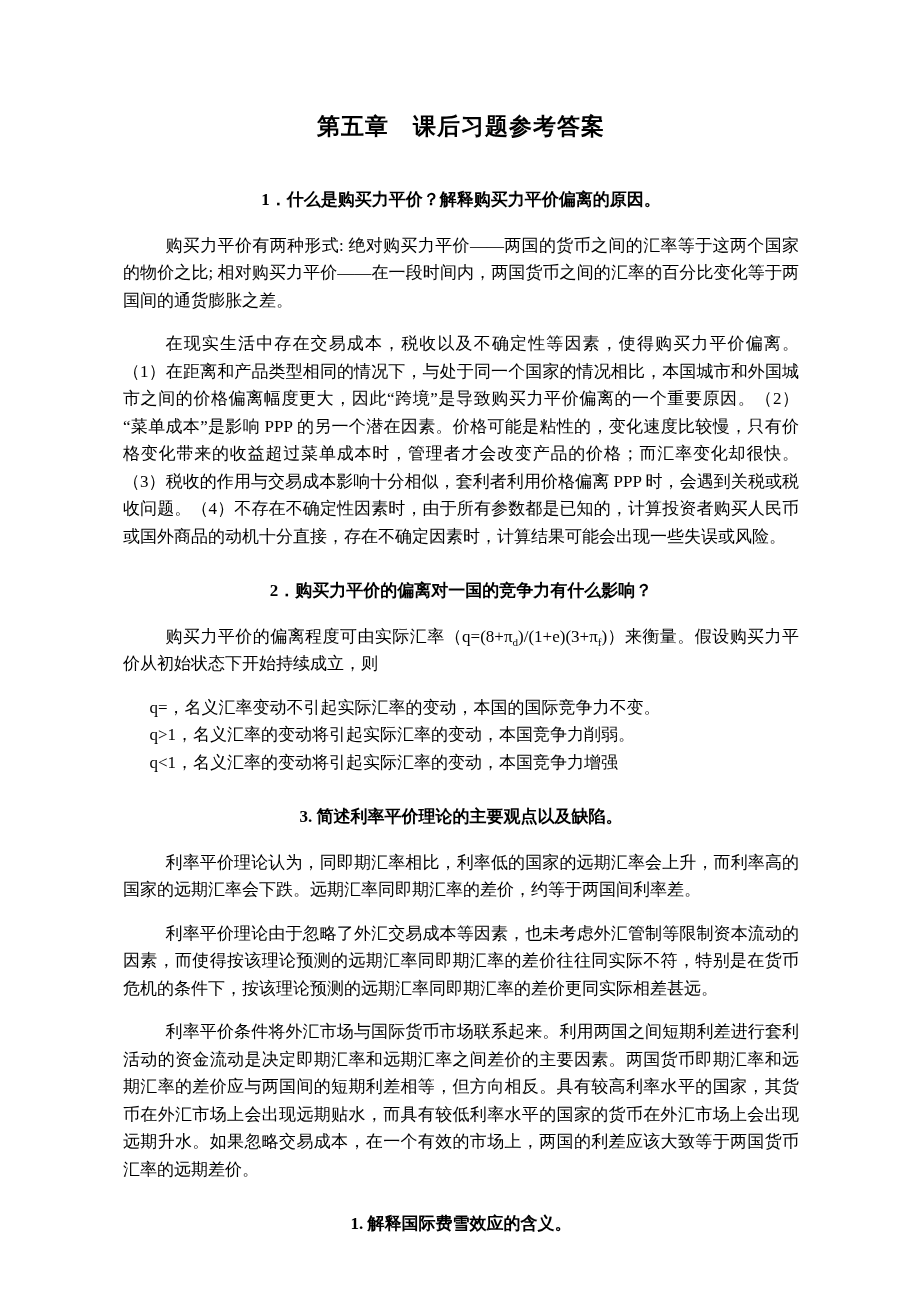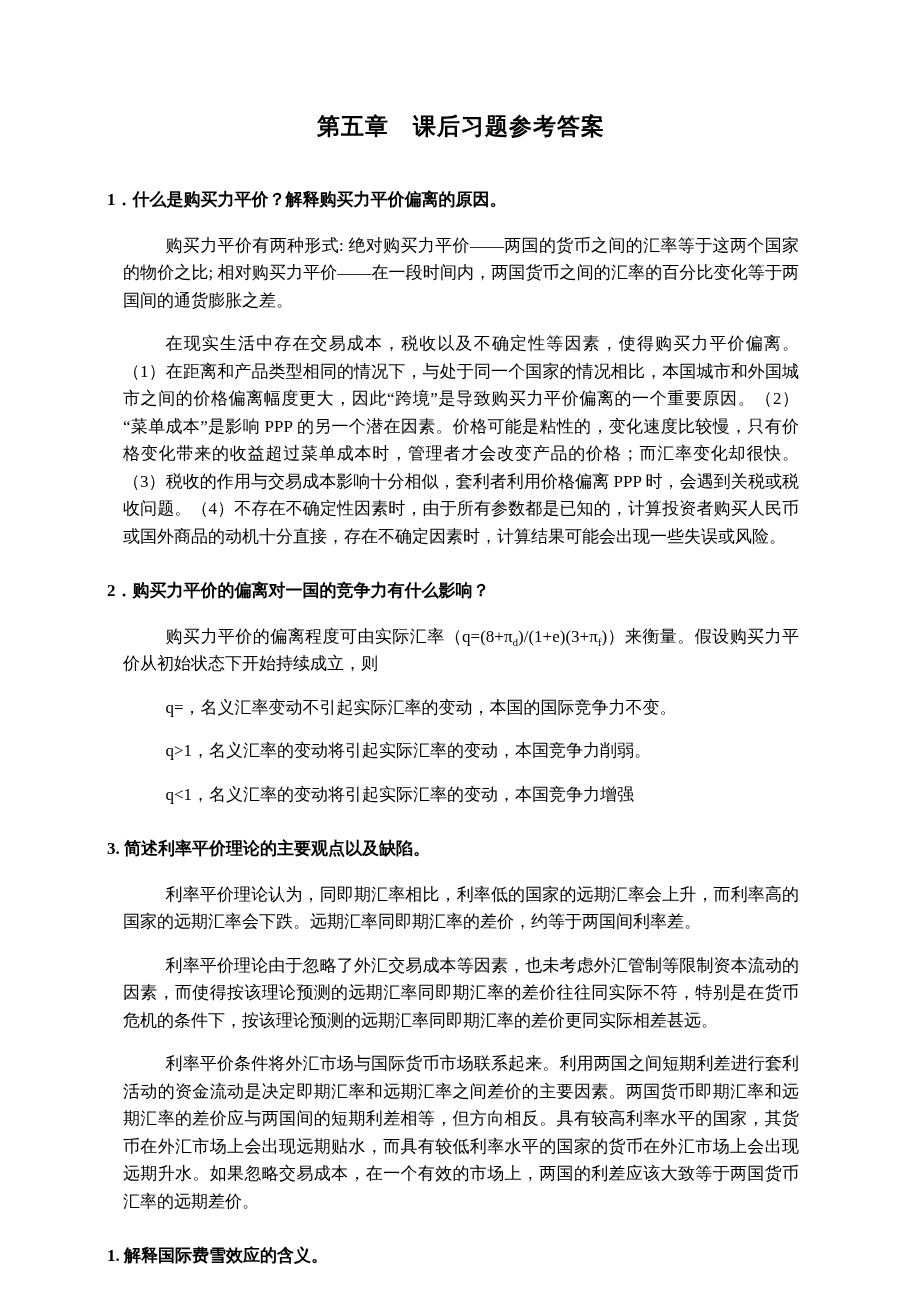--- a/index.html
+++ b/index.html
@@ -27,32 +27,32 @@
     line-height: 30px;
     font-weight: 700;
     text-align: center;
     letter-spacing: 1px;
   }
   .q-heading {
     margin: 27px 0 18px 0;
     font-size: 17px;
     line-height: 27.5px;
     font-weight: 700;
-    text-align: left;
+    text-align: center;
   }
   .para {
     margin: 16px;
     font-size: 17px;
     line-height: 27.5px;
     text-align: justify;
     text-justify: inter-ideograph;
     text-indent: 2.5em;
   }
   .q-line {
-    margin: 16px;
+    margin: 0;
     font-size: 17px;
     line-height: 27.5px;
     text-align: left;
     text-indent: 2.5em;
     font-family: Liberation Serif, serif;
   }
   sub {
     font-size: 0.65em;
     line-height: 0;
   }

